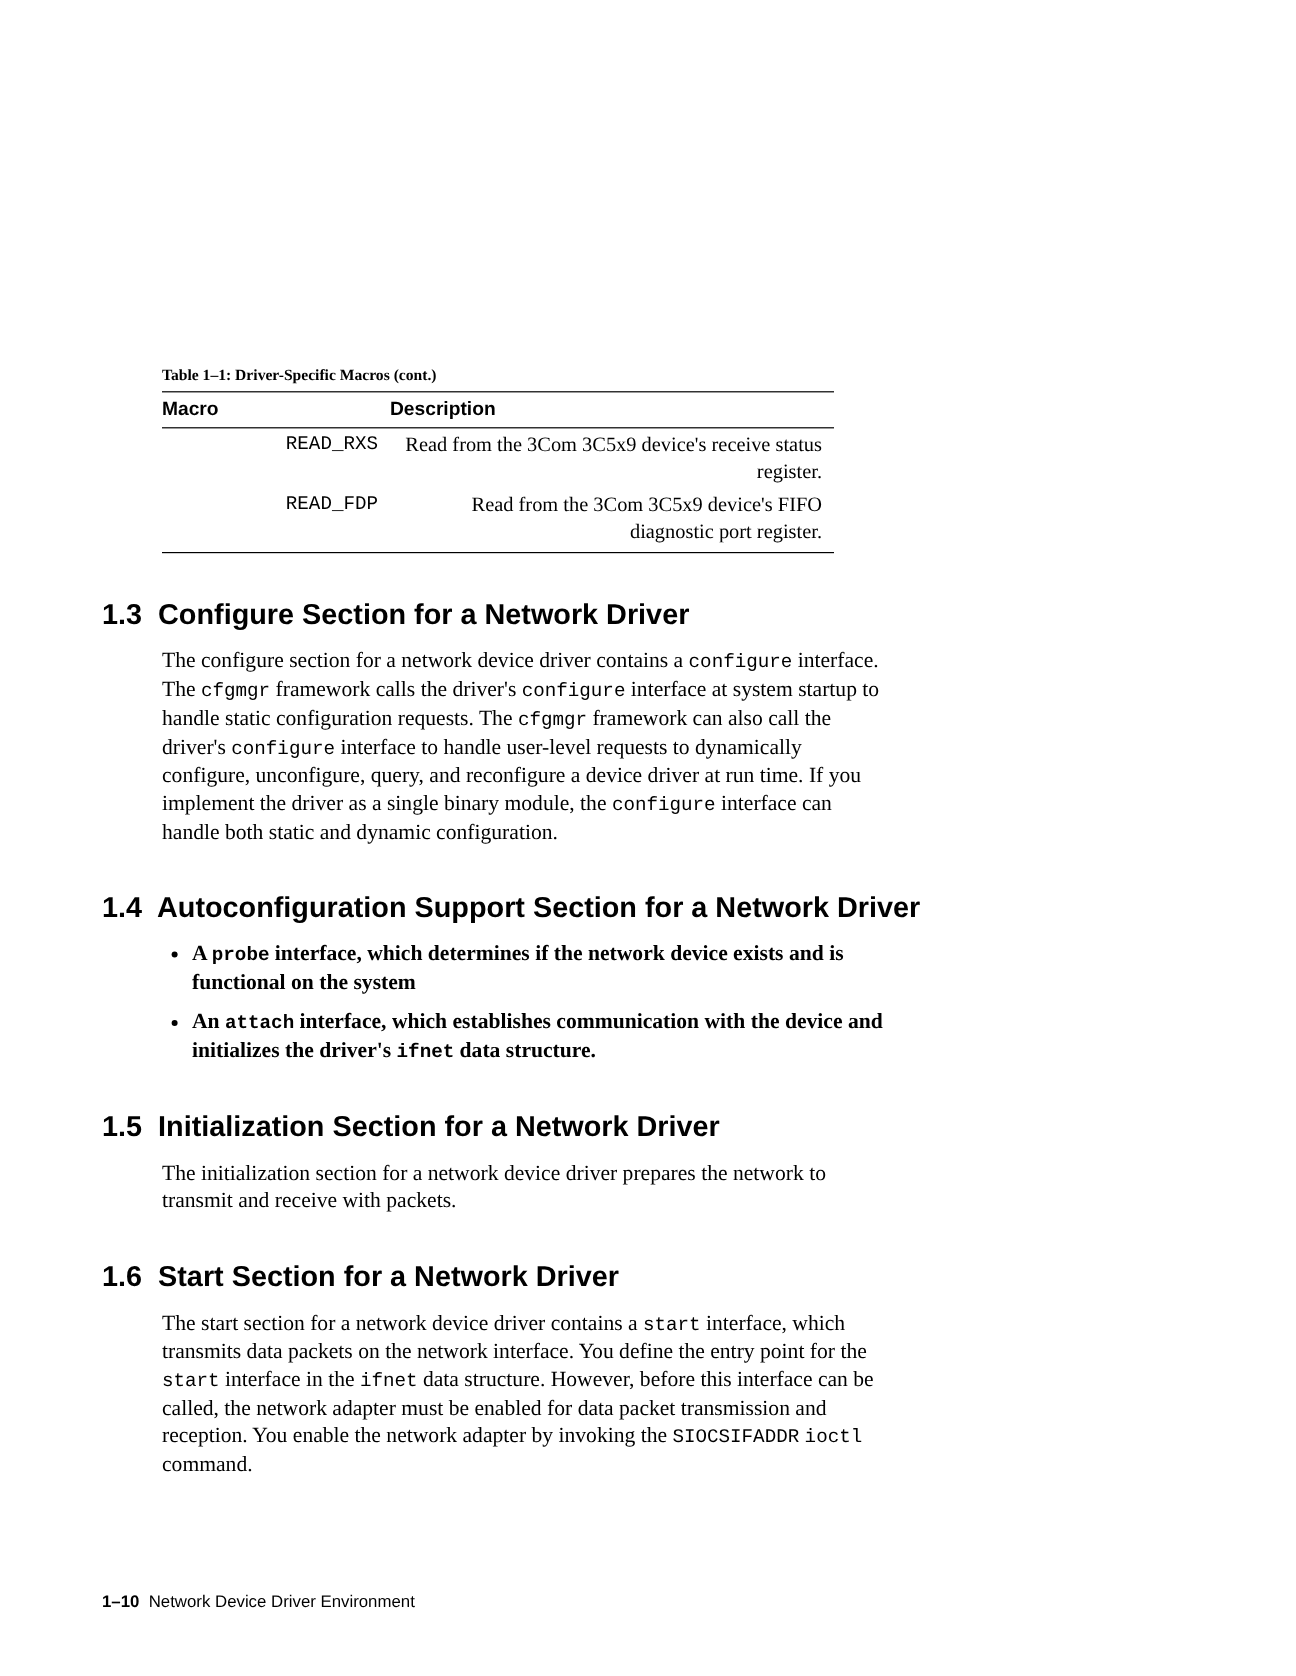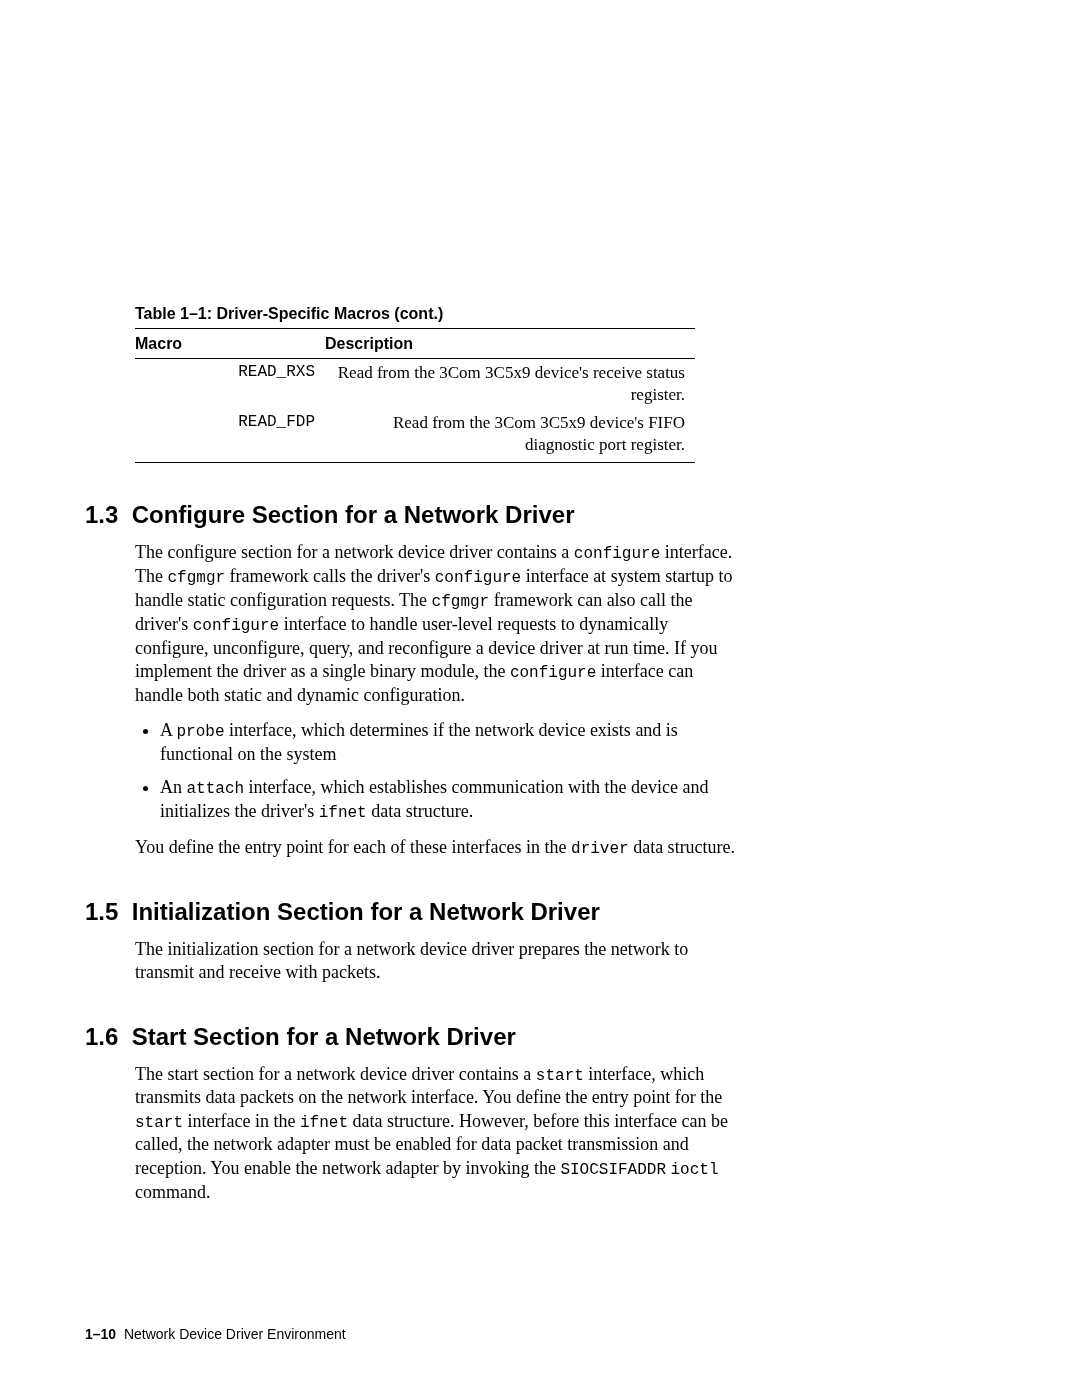--- a/index.html
+++ b/index.html
@@ -13,23 +13,23 @@
     width: 1080px;
     height: 1397px;
     position: relative;
     box-sizing: border-box;
     padding: 305px 140px 0 85px;
   }
   .content {
     margin-left: 50px;
   }
   .table-caption {
-    font-family: Liberation Sans, sans-serif;
+    font-family: Liberation Serif, serif;
     font-weight: bold;
-    font-size: 16px;
+    font-size: 13px;
     margin-bottom: 5px;
   }
   table.macros {
     width: 560px;
     border-collapse: collapse;
     font-size: 17px;
   }
   table.macros th {
     font-family: Arial, Helvetica, sans-serif;
     font-weight: bold;
@@ -65,20 +65,21 @@
     line-height: 1.3;
     text-align: left;
     max-width: 610px;
   }
   ul.body {
     margin: 0 0 12px 0;
     padding-left: 25px;
     font-size: 18px;
     line-height: 1.3;
     max-width: 580px;
+    font-weight: bold;
   }
   ul.body li {
     margin-bottom: 10px;
   }
   .footer {
     position: absolute;
     left: 85px;
     bottom: 55px;
     font-family: Arial, Helvetica, sans-serif;
     font-size: 14px;
@@ -117,31 +118,32 @@
     </table>
 
     <h2 class="sec">
       <span>1.3</span>&nbsp;
       <span>Configure Section for a Network Driver</span>
     </h2>
     <p class="body">
       <span>The configure section for a network device driver contains a </span><span class="mono">configure</span><span> interface. The </span><span class="mono">cfgmgr</span><span> framework calls the driver's </span><span class="mono">configure</span><span> interface at system startup to handle static configuration requests. The </span><span class="mono">cfgmgr</span><span> framework can also call the driver's </span><span class="mono">configure</span><span> interface to handle user-level requests to dynamically configure, unconfigure, query, and reconfigure a device driver at run time. If you implement the driver as a single binary module, the </span><span class="mono">configure</span><span> interface can handle both static and dynamic configuration.</span>
     </p>
 
+    <h2 class="sec">
+      <span>1.4</span>&nbsp;
+      <span>Autoconfiguration Support Section for a Network Driver</span>
+    </h2>
     <ul class="body">
       <li>
         <span>A </span><span class="mono">probe</span><span> interface, which determines if the network device exists and is functional on the system</span>
       </li>
       <li>
         <span>An </span><span class="mono">attach</span><span> interface, which establishes communication with the device and initializes the driver's </span><span class="mono">ifnet</span><span> data structure.</span>
       </li>
     </ul>
-    <p class="body">
-      <span>You define the entry point for each of these interfaces in the </span><span class="mono">driver</span><span> data structure.</span>
-    </p>
 
     <h2 class="sec">
       <span>1.5</span>&nbsp;
       <span>Initialization Section for a Network Driver</span>
     </h2>
     <p class="body">The initialization section for a network device driver prepares the network to transmit and receive with packets.</p>
 
     <h2 class="sec">
       <span>1.6</span>&nbsp;
       <span>Start Section for a Network Driver</span>

